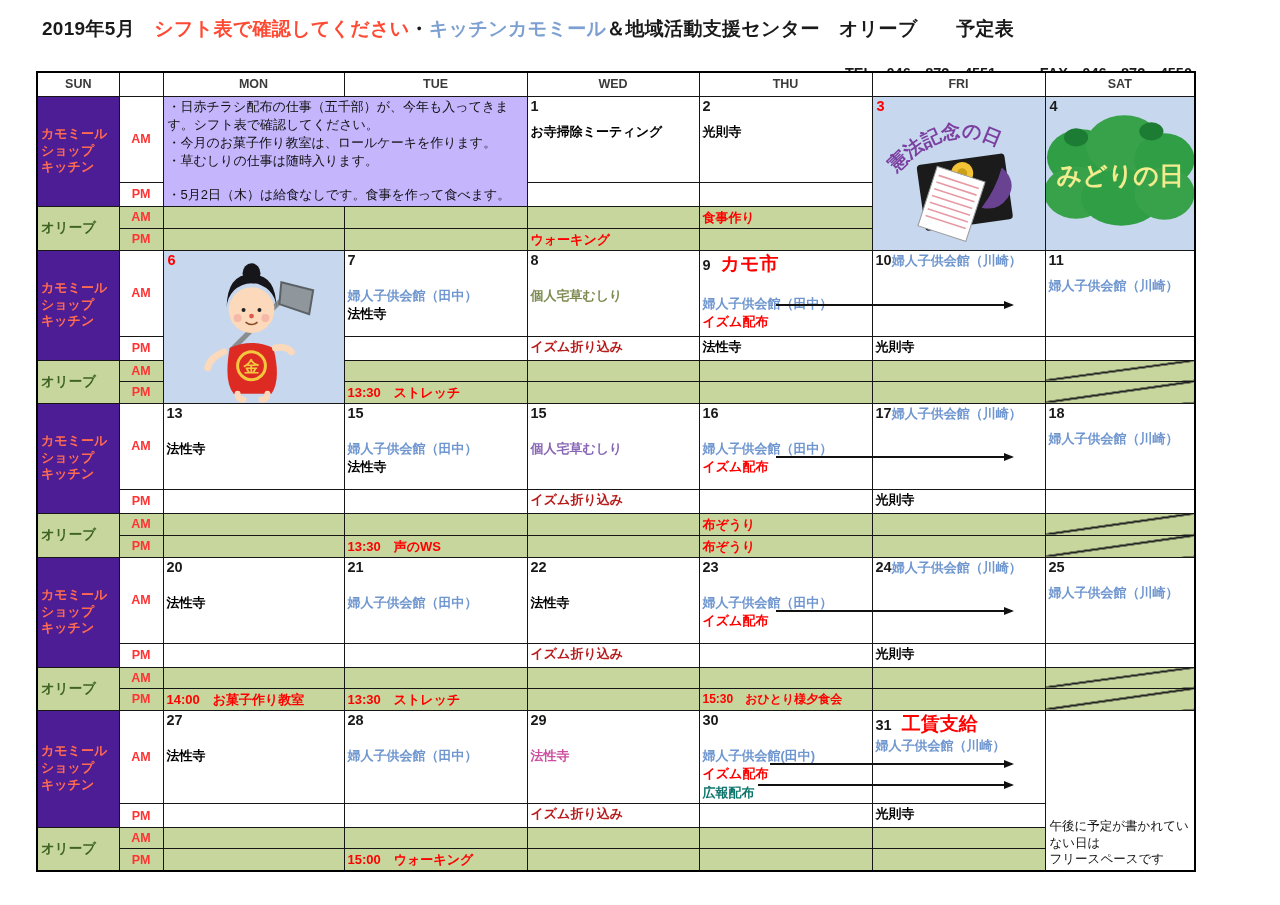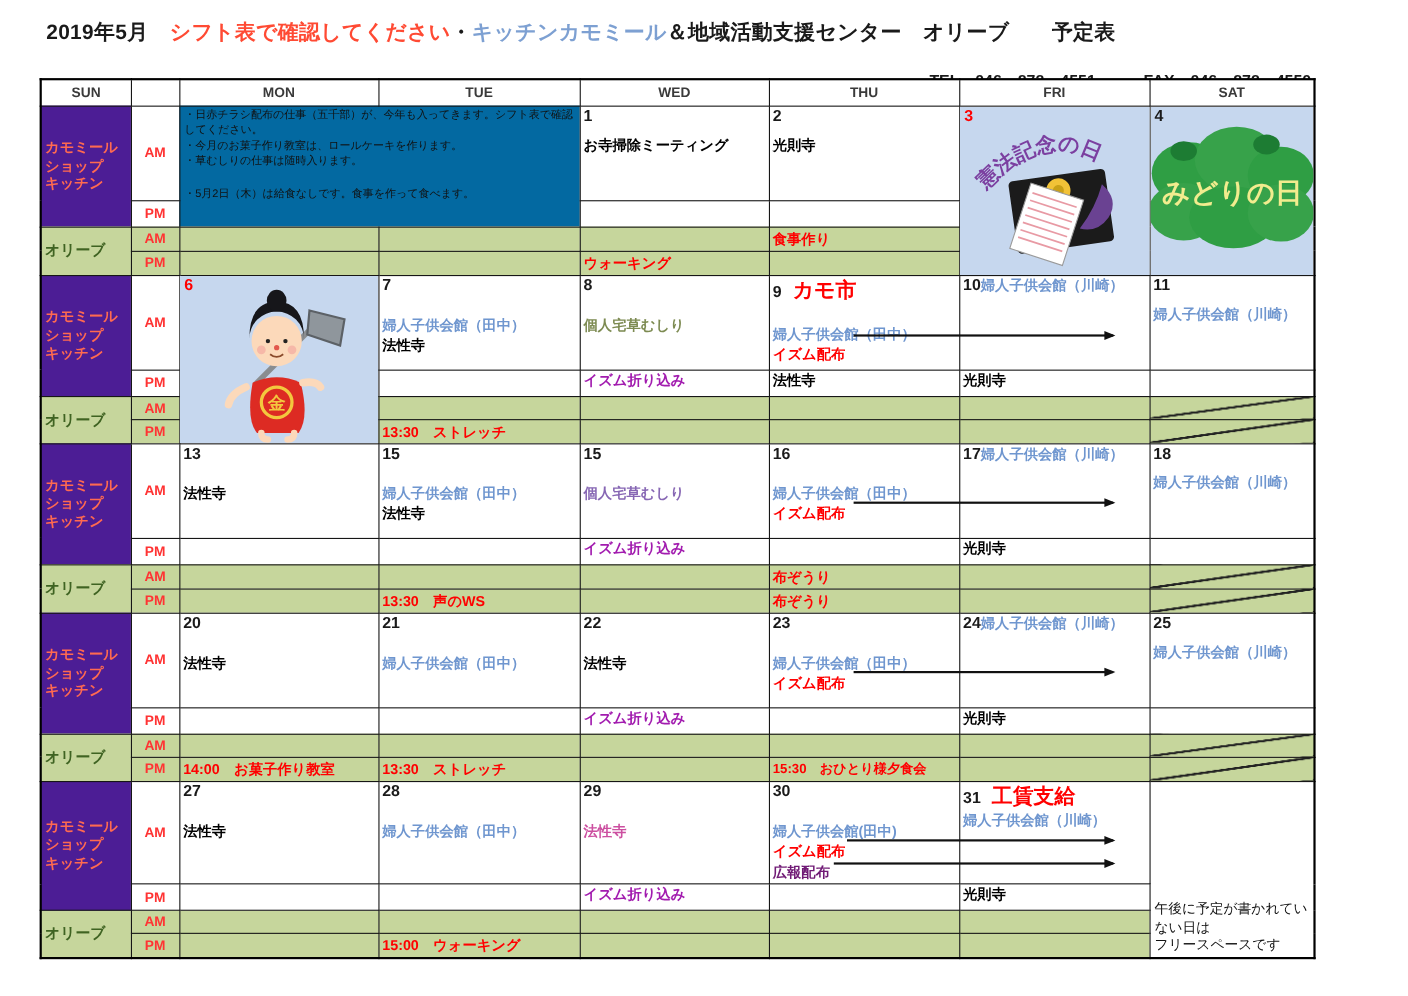--- a/index.html
+++ b/index.html
@@ -32,37 +32,37 @@
   .slash{background-image:linear-gradient(to bottom right,transparent 47%,#222 48%,#222 52%,transparent 53%)}
 
   .num{font-weight:bold;font-size:14.5px;color:#1a1a1a}
   .rednum{color:#ff0000}
   .ev{font-size:13px;font-weight:bold;line-height:1.45}
   .gap{margin-top:8px}
   .sgap{margin-top:18px}
   .blue{color:#6f96cf}
   .purple{color:#000000}
   .red{color:#ff0000}
-  .pink{color:#a21caf}
+  .pink{color:#b91c1c}
   .olv{color:#7d8b52}
   .mag{color:#cc4fa0}
-  .grn{color:#701a75}
+  .grn{color:#0f766e}
   .oev{font-size:13px;font-weight:bold;color:#ff0000;line-height:21px;white-space:nowrap}
   .thu-title{font-size:19px;font-weight:bold;color:#ff0000;margin-left:10px}
 
   .cellrel{position:relative}
   .arrow{position:absolute;height:0;border-top:2px solid #111;z-index:5}
   .arrow:after{content:"";position:absolute;right:-2px;top:-5px;width:0;height:0;
     border-left:10px solid #111;border-top:4px solid transparent;border-bottom:4px solid transparent}
 
   .holiday{background:#c6d7ee;position:relative;padding:0}
   .hnum{position:absolute;top:1px;left:4px;z-index:3}
   .holiday svg{position:absolute;left:0;top:0;width:100%;height:100%}
 
-  .notes{font-size:10px;line-height:1.4;padding:1px 4px;color:#111;background:#0369a1}
+  .notes{font-size:13px;line-height:1.4;padding:1px 4px;color:#111;background:#c4b5fd}
   .notes div{font-weight:500}
   .notes .blank{height:16px}
 
   .freecell{background:#fff;vertical-align:bottom;font-size:12.5px;line-height:1.3;white-space:pre-line;color:#111;padding:2px 4px 3px 4px}
 </style>
 </head>
 <body>
 
 <div class="titlebar">
   <span>2019年5月</span><span>　</span><span class="t-shop">シフト表で確認してください</span><span>・</span><span class="t-kitchen">キッチンカモミール</span><span>＆地域活動支援センター　オリーブ　　予定表</span>

